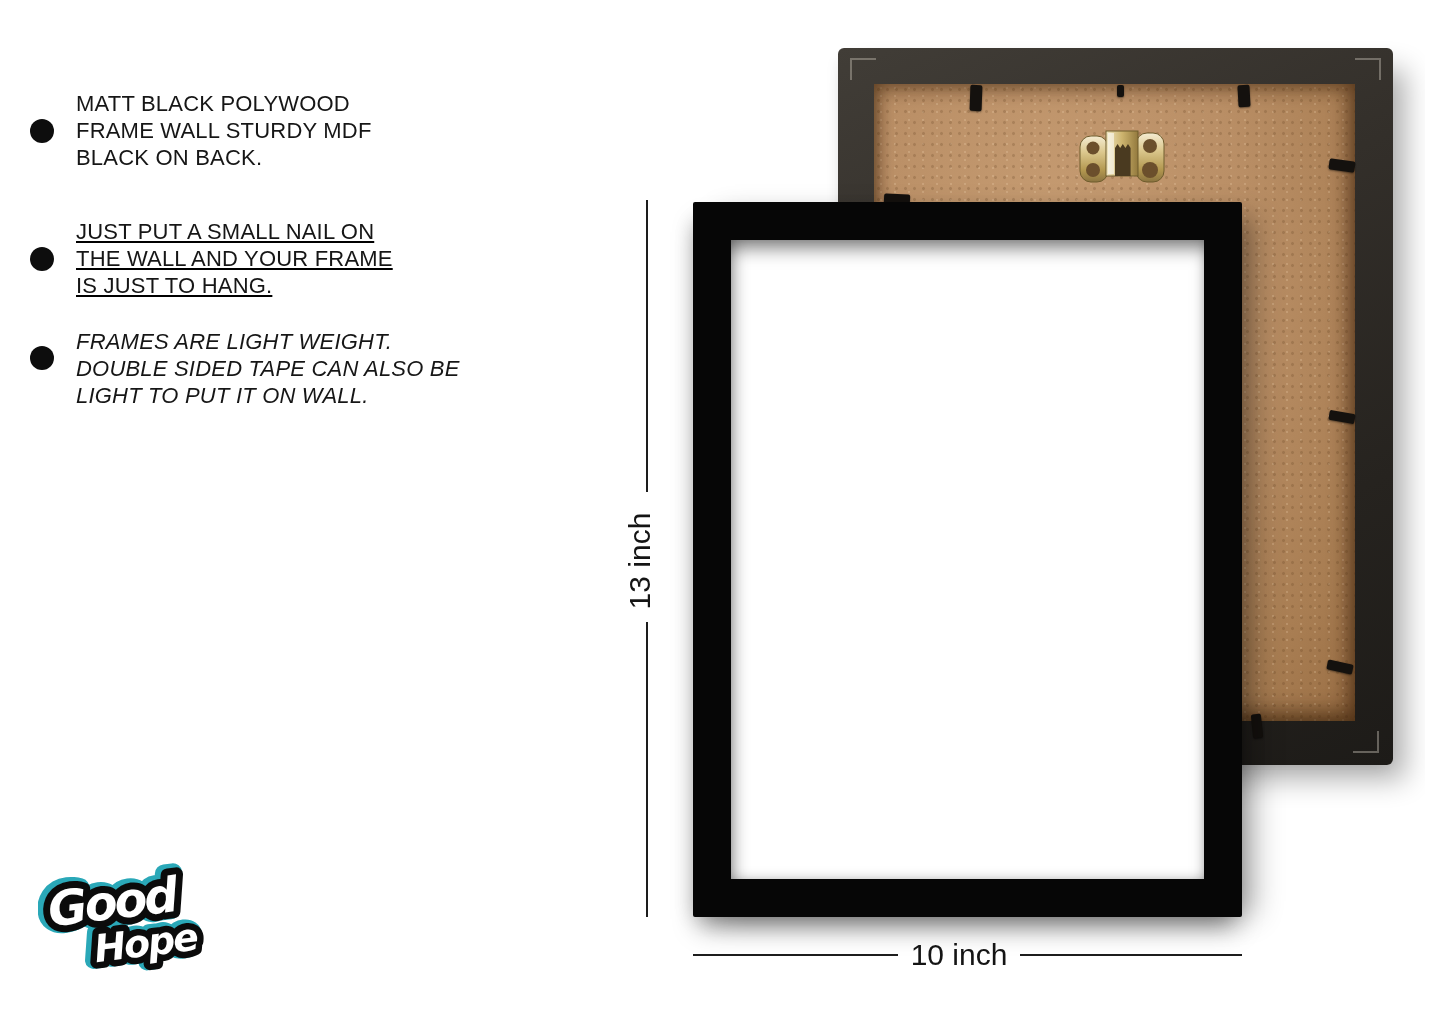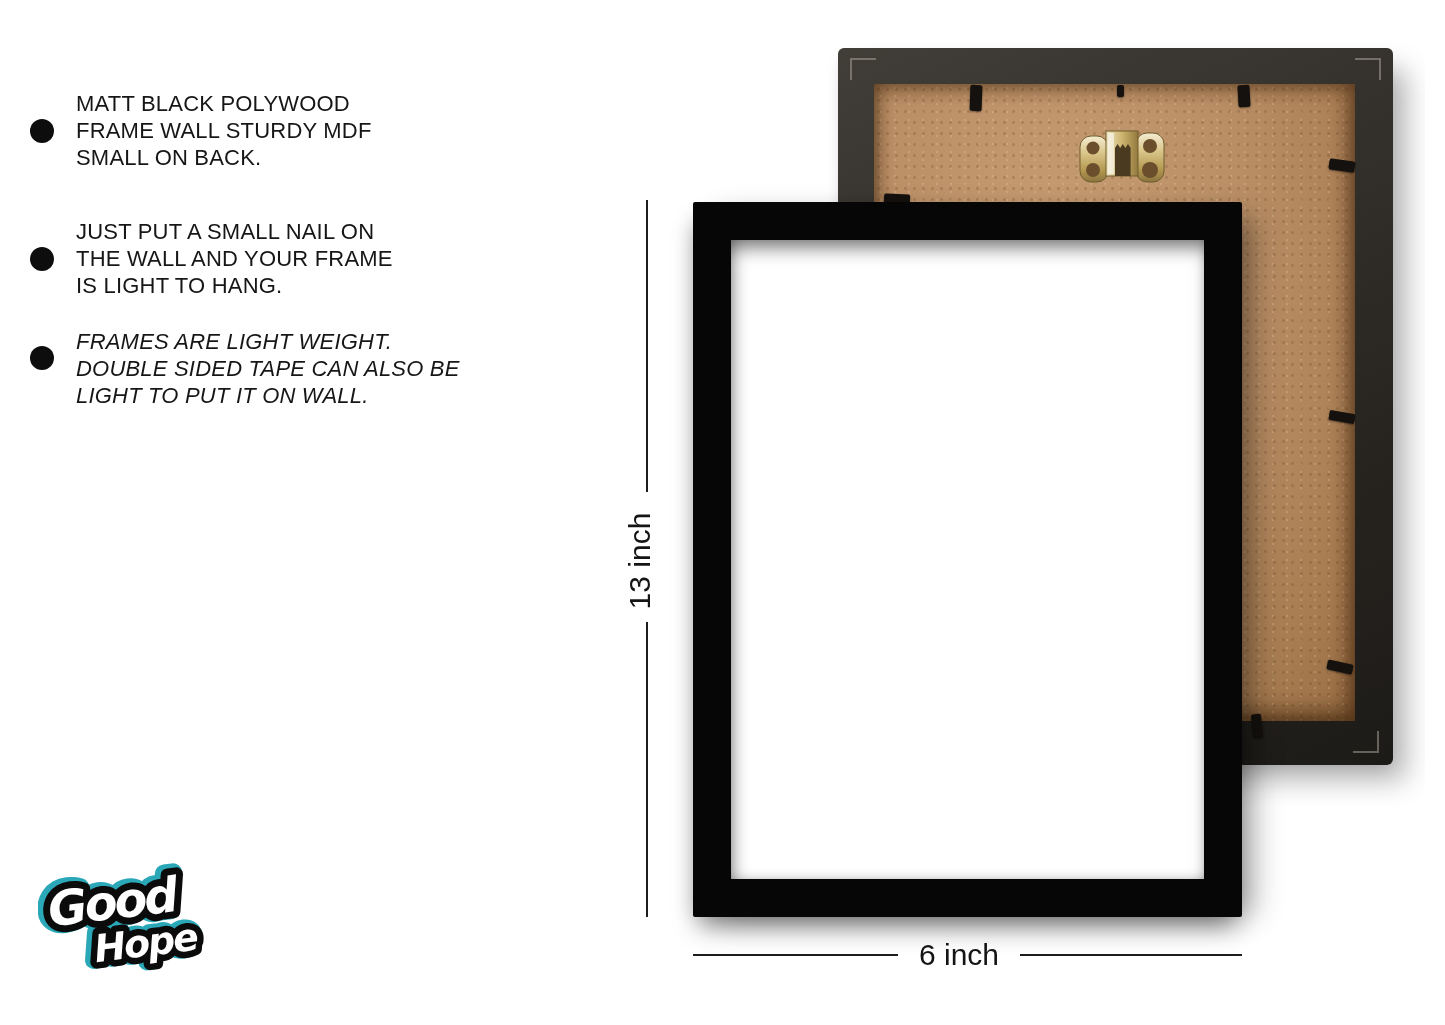--- a/index.html
+++ b/index.html
@@ -5,21 +5,21 @@
   html,body { margin:0; padding:0; background:#fff; }
   .canvas { position:relative; width:1425px; height:1025px; background:#ffffff;
             overflow:hidden; font-family:"Liberation Sans", sans-serif; }
 
   
   .feature { position:absolute; display:flex; align-items:center; gap:22px; }
   .bullet  { width:24px; height:24px; border-radius:50%; background:#0d0d0d; flex:0 0 auto; }
   .feature-lines { font-size:22px; line-height:27px; color:#161616; letter-spacing:.2px; }
   .feature-lines span { display:block; white-space:nowrap; }
   #feature-1 { left:30px; top:90px; }
-  #feature-2 { left:30px; top:218px; }
+  #feature-2 { left:30px; top:218px;text-decoration:underline; }
   #feature-3 { left:30px; top:328px;font-style:italic; }
   #feature-3 .bullet { align-self:flex-start; margin-top:18px; }
 
   
   .back-frame { position:absolute; left:838px; top:48px; width:555px; height:717px;
     background:linear-gradient(155deg,#413d37 0%,#332f2a 35%,#26231f 70%,#1d1b18 100%);
     border-radius:6px;
     box-shadow:16px 18px 28px -4px rgba(0,0,0,.32), -4px 6px 14px -6px rgba(0,0,0,.10); }
   .mdf { position:absolute; left:36px; top:36px; right:38px; bottom:44px;
     background-image:
@@ -64,30 +64,30 @@
 </head>
 <body>
 
 <div class="canvas">
 
   <div class="feature" id="feature-1">
     <span class="bullet"></span>
     <div class="feature-lines">
       <span>MATT BLACK POLYWOOD</span>
       <span>FRAME WALL STURDY MDF</span>
-      <span>SMALL ON BACK.</span>
+      <span>BLACK ON BACK.</span>
     </div>
   </div>
 
   <div class="feature" id="feature-2">
     <span class="bullet"></span>
     <div class="feature-lines">
       <span>JUST PUT A SMALL NAIL ON</span>
       <span>THE WALL AND YOUR FRAME</span>
-      <span>IS LIGHT TO HANG.</span>
+      <span>IS JUST TO HANG.</span>
     </div>
   </div>
 
   <div class="feature" id="feature-3">
     <span class="bullet"></span>
     <div class="feature-lines">
       <span>FRAMES ARE LIGHT WEIGHT.</span>
       <span>DOUBLE SIDED TAPE CAN ALSO BE</span>
       <span>LIGHT TO PUT IT ON WALL.</span>
     </div>
@@ -141,21 +141,21 @@
 
   <div class="dim-line" id="vdim-seg1"></div>
   <div class="dim-line" id="vdim-seg2"></div>
   <div id="height-label-box">
     <span class="dim-label">13 inch</span>
   </div>
 
   <div class="dim-line" id="hdim-seg1"></div>
   <div class="dim-line" id="hdim-seg2"></div>
   <div id="width-label-box">
-    <span class="dim-label">6 inch</span>
+    <span class="dim-label">10 inch</span>
   </div>
 
   <svg class="logo" width="170" height="118" viewBox="0 0 170 118">
     <g transform="rotate(-7 82 58)" font-family="DejaVu Sans, sans-serif" font-weight="bold" font-style="italic" stroke-linejoin="round">
       <text x="9" y="54" font-size="48" letter-spacing="-3" fill="none" stroke="#2aa8b8" stroke-width="19">Good</text>
       <text x="50" y="95" font-size="38" letter-spacing="-2" fill="none" stroke="#2aa8b8" stroke-width="17">Hope</text>
       <text x="12" y="56" font-size="48" letter-spacing="-3" fill="#ffffff" stroke="#0b0b0b" stroke-width="14" paint-order="stroke">Good</text>
       <text x="53" y="97" font-size="38" letter-spacing="-2" fill="#ffffff" stroke="#0b0b0b" stroke-width="13" paint-order="stroke">Hope</text>
     </g>
   </svg>

